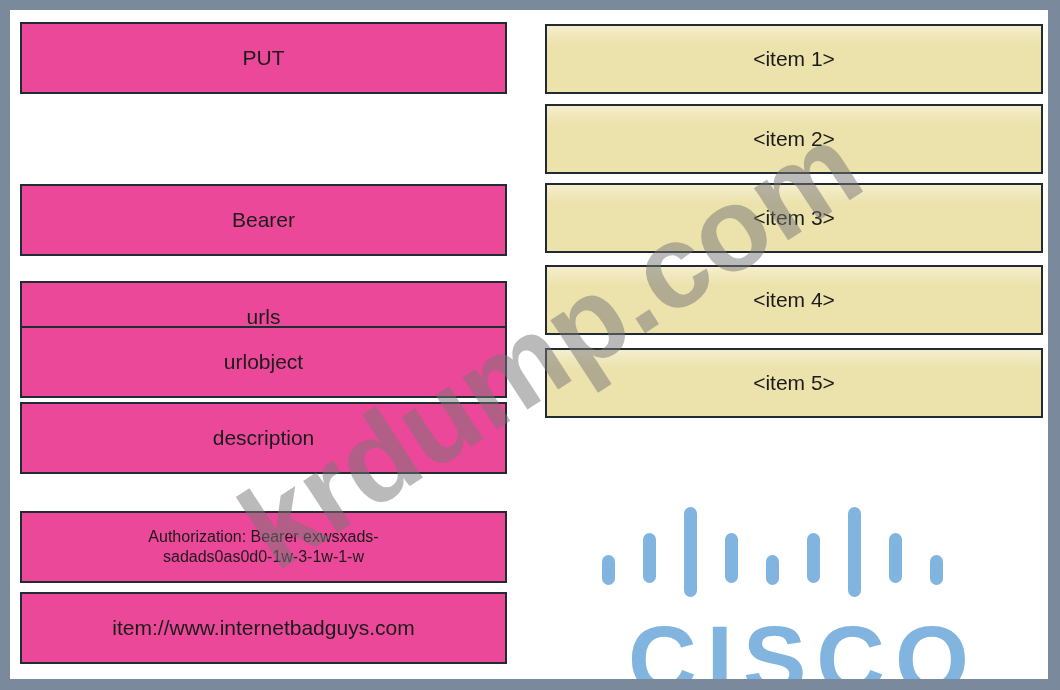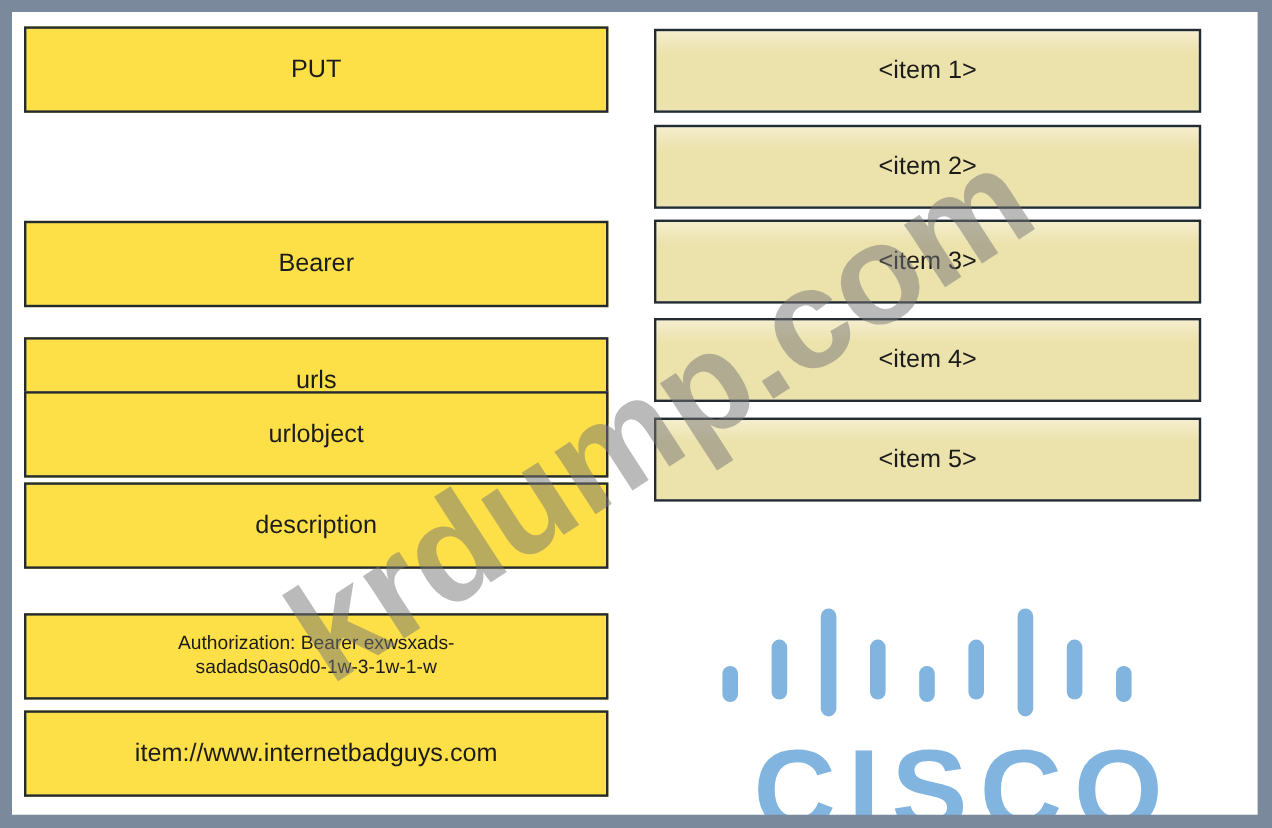--- a/index.html
+++ b/index.html
@@ -21,22 +21,22 @@
   .box{
     position:absolute;
     box-sizing:border-box;
     border:2px solid #222b31;
     display:flex;align-items:center;justify-content:center;
     text-align:center;
     color:#1b1b1b;
     font-size:21px;
     z-index:1;
   }
-  .box.blue{left:20px;width:487px;height:72px;background:#fde047;}
-  .box.tan{left:545px;width:456px;height:70px;background:linear-gradient(#f4eecd,#ece2ac 28%);}
+  .box.blue{left:20px;width:487px;height:72px;background:#ec4899;}
+  .box.tan{left:545px;width:498px;height:70px;background:linear-gradient(#f4eecd,#ece2ac 28%);}
   .box .lbl{pointer-events:none;}
   .two-line{display:flex;flex-direction:column;justify-content:center;line-height:1.28;font-size:16px;}
   
   .watermark{
     position:absolute;
     left:145px;top:278px;width:810px;
     text-align:center;
     font-size:118px;font-weight:bold;letter-spacing:0px;
     color:rgba(118,118,118,0.5);
     transform:rotate(-33deg);

